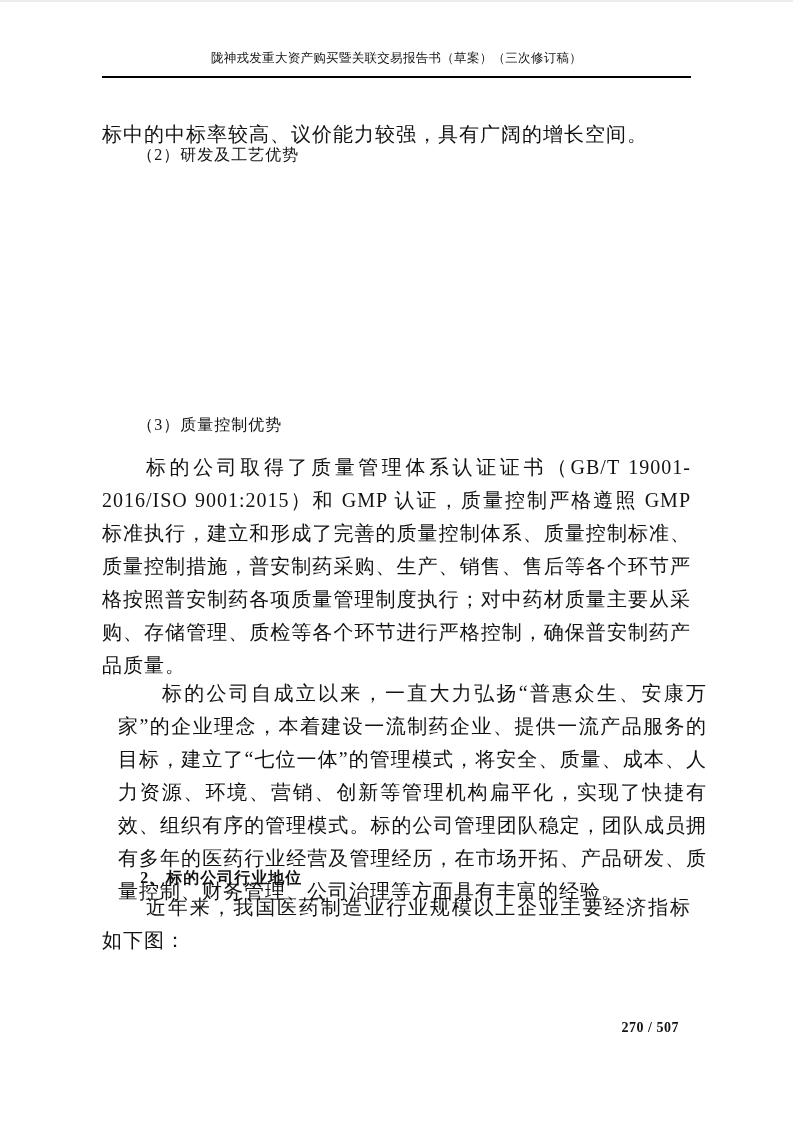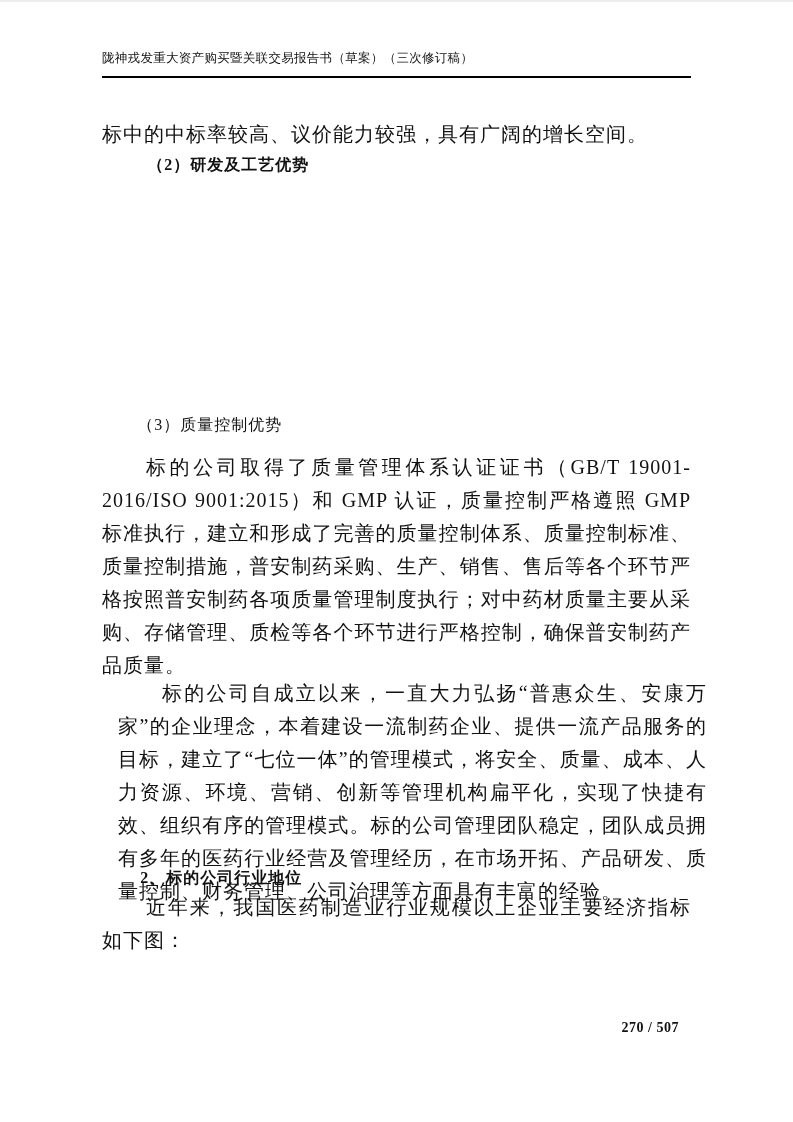--- a/index.html
+++ b/index.html
@@ -19,21 +19,21 @@
     border-top: 2px solid #ececec;
   }
   .abs {
     position: absolute;
     left: 102px;
     width: 589px;
   }
   .header-row {
     top: 48px;
     display: flex;
-    justify-content: flex-start;
+    justify-content: center;
     align-items: flex-end;
     font-size: 12.5px;
     letter-spacing: 0.3px;
     line-height: 16px;
   }
   .header-rule {
     top: 74px;
     height: 2px;
     background: #000000;
   }
@@ -86,21 +86,21 @@
 
   <div class="abs header-row">
     <span>陇神戎发</span>
     <span>重大资产购买暨关联交易报告书（草案）（三次修订稿）</span>
   </div>
 
   <div class="abs header-rule"></div>
 
   <p class="abs body-text no-indent blk-intro">标中的中标率较高、议价能力较强，具有广阔的增长空间。</p>
 
-  <h3 class="abs heading blk-h2" style="font-weight:bold; margin:10px;">（2）研发及工艺优势</h3>
+  <h3 class="abs heading blk-h2" style="font-weight:normal; margin:0;">（2）研发及工艺优势</h3>
 
 
   <h3 class="abs heading blk-h3" style="font-weight:normal; margin:0;">（3）质量控制优势</h3>
 
   <p class="abs body-text indent blk-p3" style="margin:0;">标的公司取得了质量管理体系认证证书（GB/T 19001-2016/ISO 9001:2015）和 GMP 认证，质量控制严格遵照 GMP 标准执行，建立和形成了完善的质量控制体系、质量控制标准、质量控制措施，普安制药采购、生产、销售、售后等各个环节严格按照普安制药各项质量管理制度执行；对中药材质量主要从采购、存储管理、质检等各个环节进行严格控制，确保普安制药产品质量。</p>
 
 
   <p class="abs body-text indent blk-p4" style="margin:16px;">标的公司自成立以来，一直大力弘扬“普惠众生、安康万家”的企业理念，本着建设一流制药企业、提供一流产品服务的目标，建立了“七位一体”的管理模式，将安全、质量、成本、人力资源、环境、营销、创新等管理机构扁平化，实现了快捷有效、组织有序的管理模式。标的公司管理团队稳定，团队成员拥有多年的医药行业经营及管理经历，在市场开拓、产品研发、质量控制、财务管理、公司治理等方面具有丰富的经验。</p>
 
   <h3 class="abs heading bold blk-h5" style="margin:3px;">2、标的公司行业地位</h3>

